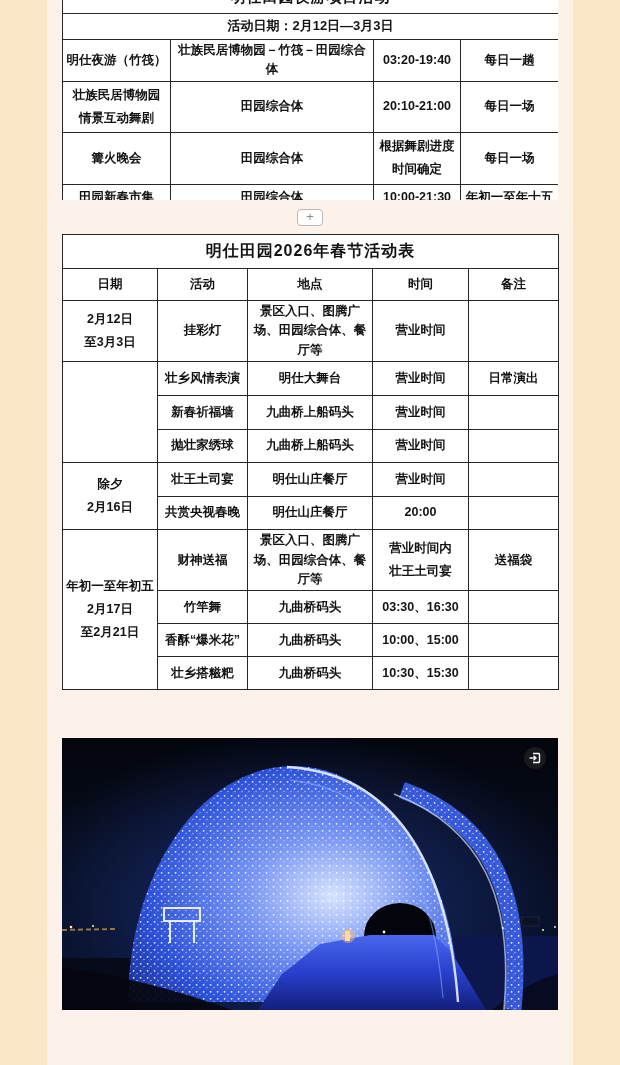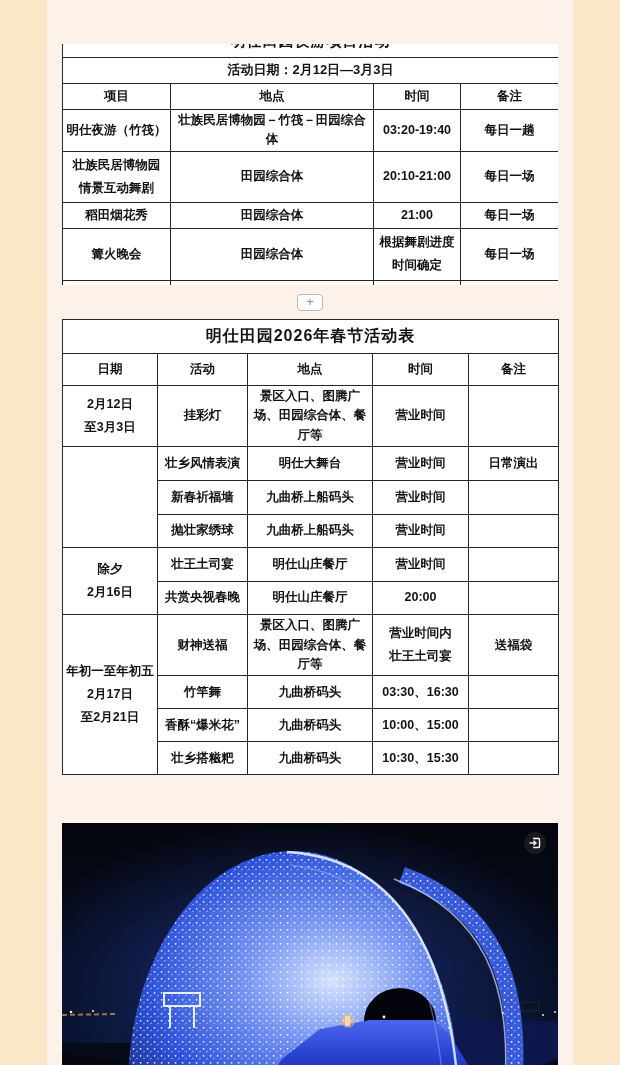--- a/index.html
+++ b/index.html
@@ -30,21 +30,21 @@
     vertical-align: middle;
     padding: 1px 3px;
     font-size: 12.5px;
     font-weight: 600;
     color: #121212;
     line-height: 1.55;
     overflow: hidden;
   }
   th { font-weight: 700; }
 
-  .t1clip { height: 241px; overflow: hidden; margin-top: 44px; }
+  .t1clip { height: 200px; overflow: hidden; }
   .t1clip table { margin-top: -26px; }
   .t1-title th {
     height: 39px; vertical-align: bottom; padding-bottom: 5px;
     font-size: 15px; letter-spacing: 1px;
   }
   .banner th { font-size: 13px; }
 
   .h26 { height: 26px; }
   .h51 { height: 51px; }
   .h52 { height: 52px; }
@@ -98,44 +98,32 @@
             <col width="98">
           </colgroup>
         <tbody>
             <tr class="t1-title">
           <th colspan="4">明仕田园夜游项目活动</th>
         </tr>
         <tr class="banner h26">
           <th colspan="4">活动日期：2月12日—3月3日</th>
         </tr>
         <tr class="h26">
-          <th>项目</th>
-          <th>地点</th>
-          <th>时间</th>
-          <th>备注</th>
-        </tr>
-        <tr class="h26">
           <td>明仕夜游（竹筏）</td>
           <td>壮族民居博物园－竹筏－田园综合体</td>
           <td>03:20-19:40</td>
           <td>每日一趟</td>
         </tr>
         <tr class="h51">
           <td class="stack">
             <div>壮族民居博物园</div>
             <div>情景互动舞剧</div>
           </td>
           <td>田园综合体</td>
           <td>20:10-21:00</td>
-          <td>每日一场</td>
-        </tr>
-        <tr class="h26">
-          <td>稻田烟花秀</td>
-          <td>田园综合体</td>
-          <td>21:00</td>
           <td>每日一场</td>
         </tr>
         <tr class="h52">
           <td>篝火晚会</td>
           <td>田园综合体</td>
           <td class="stack">
             <div>根据舞剧进度</div>
             <div>时间确定</div>
           </td>
           <td>每日一场</td>

